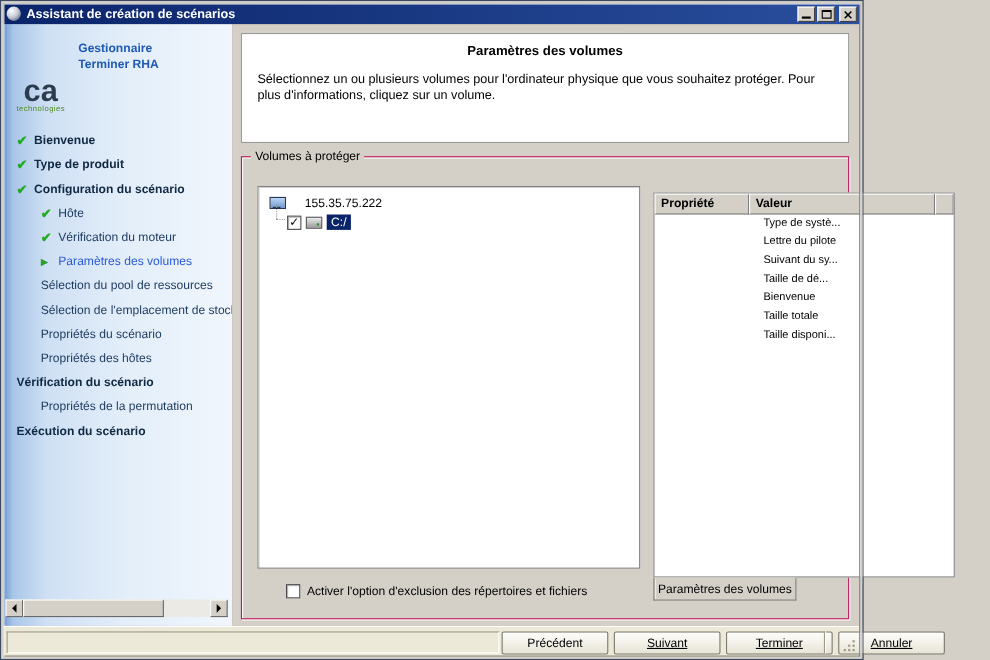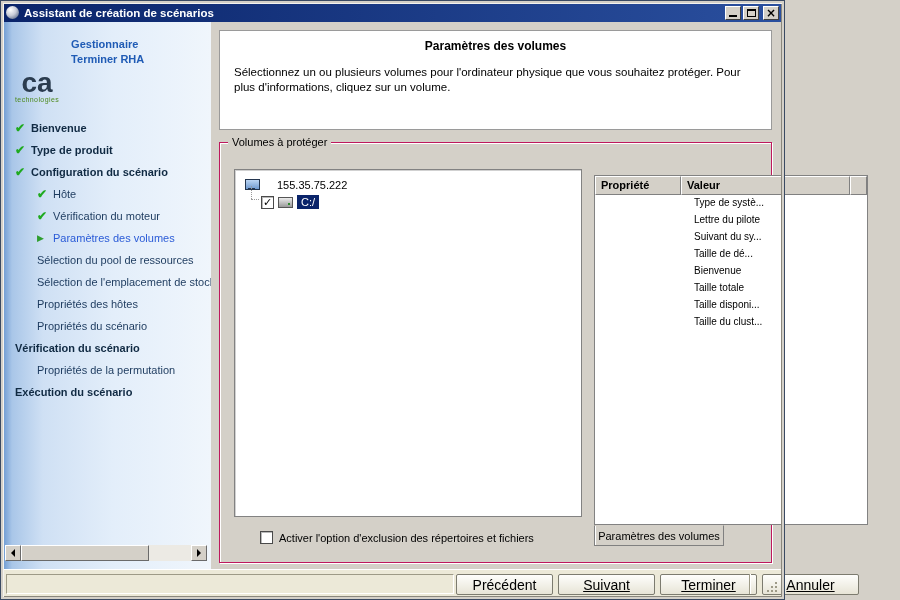--- a/index.html
+++ b/index.html
@@ -104,21 +104,21 @@
 
   .exclusion { position:absolute; left:16px; top:388px; display:flex; align-items:center; gap:6px;
     font-size:11px; color:#000;padding-left:24px; }
 
   
   .footer { position:absolute; left:3px; right:3px; top:569px; height:28px; background:#ece9d8; border-top:1px solid #fff; }
   .status-sunken { position:absolute; left:3px; top:4px; width:448px; height:20px; background:#ece9d8;
     border:1px solid; border-color:#9d9a87 #fff #fff #9d9a87; }
   .footer-buttons { position:absolute; left:453px; top:4px; display:flex; gap:5px; }
   .btn { width:97px; height:21px; background:linear-gradient(#fefefc,#e7e4d6); border:1px solid #7c7b6f;
-    border-radius:2px; font-family:"Liberation Sans",sans-serif; font-size:14px; color:#000; cursor:default; }
+    border-radius:2px; font-family:"Liberation Sans",sans-serif; font-size:11px; color:#000; cursor:default; }
   .btn.u { text-decoration:underline; }
   .footer-sep { position:absolute; right:31px; top:4px; width:2px; height:20px;
     border-left:1px solid #9d9a87; border-right:1px solid #fff; }
   .resize-grip { position:absolute; right:4px; bottom:4px; width:13px; height:13px; }
   .resize-grip::after { content:""; position:absolute; right:1px; bottom:1px; width:2px; height:2px; background:#9d9a87;
     box-shadow:-4px 0 #9d9a87, 0 -4px #9d9a87, -8px 0 #9d9a87, -4px -4px #9d9a87, 0 -8px #9d9a87; }
 </style>
 </head>
 <body>
 
@@ -177,24 +177,24 @@
           <span class="sicon arrow">▶</span>
           <span class="slabel">Paramètres des volumes</span>
         </div>
         <div class="step lvl1">
           <span class="slabel">Sélection du pool de ressources</span>
         </div>
         <div class="step lvl1">
           <span class="slabel">Sélection de l'emplacement de stocka</span>
         </div>
         <div class="step lvl1">
+          <span class="slabel">Propriétés du scénario</span>
+        </div>
+        <div class="step lvl1">
           <span class="slabel">Propriétés des hôtes</span>
-        </div>
-        <div class="step lvl1">
-          <span class="slabel">Propriétés du scénario</span>
         </div>
         <div class="step lvl0 bold">
           <span class="slabel">Vérification du scénario</span>
         </div>
         <div class="step lvl1">
           <span class="slabel">Propriétés de la permutation</span>
         </div>
         <div class="step lvl0 bold">
           <span class="slabel">Exécution du scénario</span>
         </div>
@@ -264,24 +264,20 @@
               <span class="pcell pval"></span>
             </div>
             <div class="prow">
               <span class="pcell pname">Taille totale</span>
               <span class="pcell pval">20,0 Go</span>
             </div>
             <div class="prow">
               <span class="pcell pname">Taille disponi...</span>
               <span class="pcell pval">14,3 Go</span>
             </div>
-            <div class="prow">
-              <span class="pcell pname">Taille du clust...</span>
-              <span class="pcell pval">4096</span>
-            </div>
           </div>
       </div>
 
       <div class="props-tab">Paramètres des volumes</div>
 
       <label class="exclusion">
         <span class="checkbox"></span>
         <span>Activer l'option d'exclusion des répertoires et fichiers</span>
       </label>
     </div>

